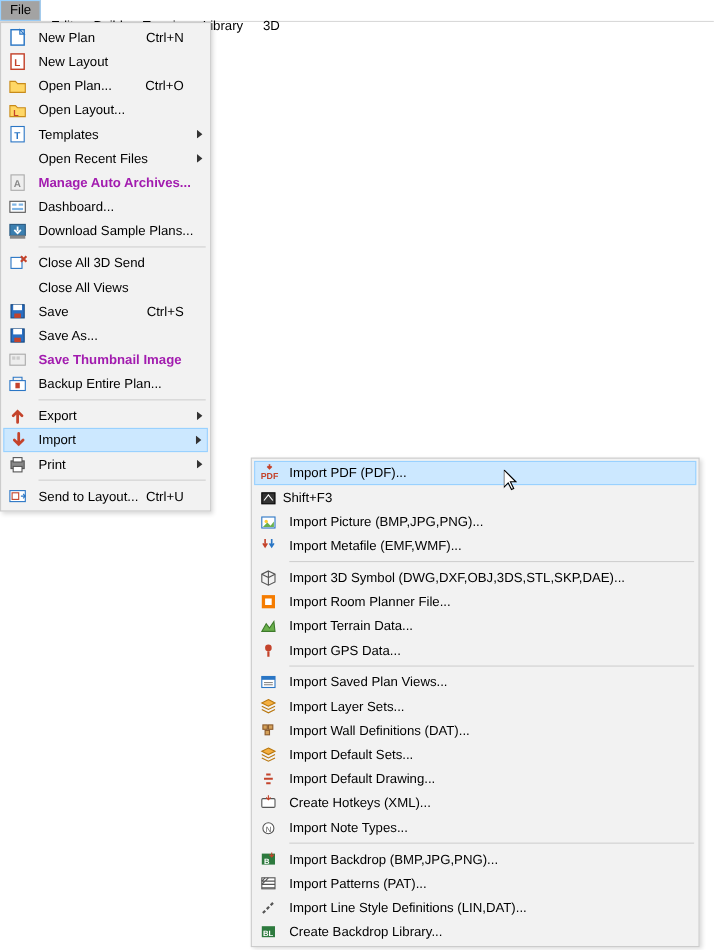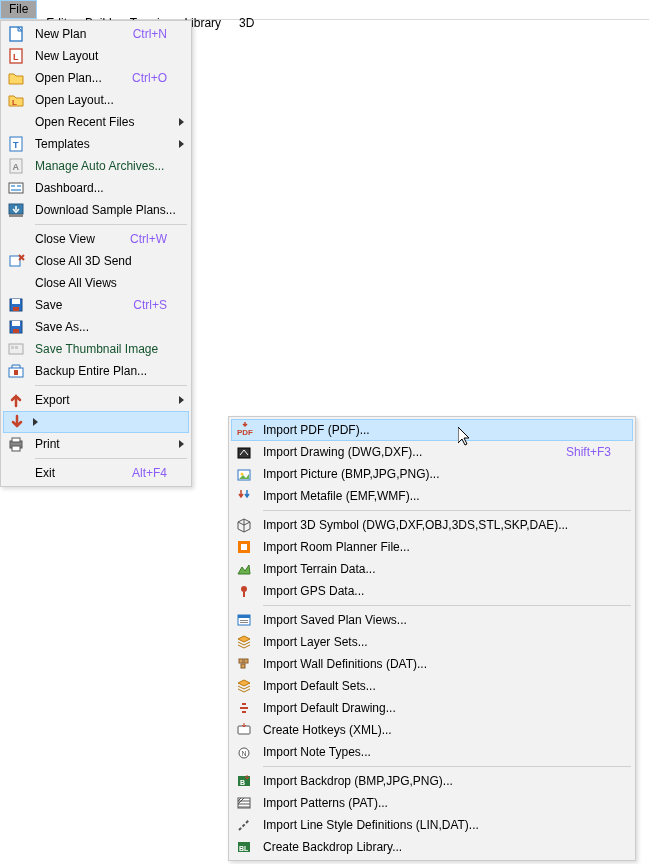--- a/index.html
+++ b/index.html
@@ -45,37 +45,37 @@
     width: 408px;
   }
   .menu-row {
     display: flex;
     align-items: center;
     height: 22px;
     position: relative;
   }
   .menu-row.highlight { background: #cce8ff; border: 1px solid #99d1ff; }
   .menu-row.highlight .icon-cell { width: 25px; }
-  .menu-row.disabled { color: #14532d; }
+  .menu-row.disabled { color: #a21caf; font-weight: bold; }
   .icon-cell {
     width: 26px;
     height: 22px;
     display: flex;
     align-items: center;
     justify-content: center;
     flex-shrink: 0;
   }
   .label-cell {
     flex: 1;
     padding-left: 6px;
     white-space: nowrap;
   }
   .shortcut-cell {
     padding-right: 8px;
-    color: #8b5cf6;
+    color: #000000;
     white-space: nowrap;
   }
   .arrow-cell {
     width: 14px;
     display:flex;
     align-items:center;
     justify-content:center;
   }
   .sep {
     height: 1px;
@@ -297,41 +297,41 @@
     <div class="menu-row">
       <span class="icon-cell">
         <svg width="18" height="18">
           <use href="#i-open-layout"></use>
         </svg>
       </span>
       <span class="label-cell">Open Layout...</span>
       <span class="arrow-cell"></span>
     </div>
     <div class="menu-row">
+      <span class="icon-cell">
+        <svg width="18" height="18">
+          <use href="#i-templates"></use>
+        </svg>
+      </span>
+      <span class="label-cell">Templates</span>
+      <span class="arrow-cell">
+        <svg width="6" height="8">
+          <use href="#i-arrow"></use>
+        </svg>
+      </span>
+    </div>
+    <div class="menu-row">
       <span class="icon-cell"></span>
       <span class="label-cell">Open Recent Files</span>
       <span class="arrow-cell">
         <svg width="6" height="8">
           <use href="#i-arrow"></use>
         </svg>
       </span>
     </div>
-    <div class="menu-row">
-      <span class="icon-cell">
-        <svg width="18" height="18">
-          <use href="#i-templates"></use>
-        </svg>
-      </span>
-      <span class="label-cell">Templates</span>
-      <span class="arrow-cell">
-        <svg width="6" height="8">
-          <use href="#i-arrow"></use>
-        </svg>
-      </span>
-    </div>
     <div class="menu-row disabled">
       <span class="icon-cell">
         <svg width="18" height="18">
           <use href="#i-auto-archive"></use>
         </svg>
       </span>
       <span class="label-cell">Manage Auto Archives...</span>
       <span class="arrow-cell"></span>
     </div>
     <div class="menu-row">
@@ -346,26 +346,20 @@
     <div class="menu-row">
       <span class="icon-cell">
         <svg width="18" height="18">
           <use href="#i-download"></use>
         </svg>
       </span>
       <span class="label-cell">Download Sample Plans...</span>
       <span class="arrow-cell"></span>
     </div>
     <div class="sep"></div>
-    <div class="menu-row">
-      <span class="icon-cell"></span>
-      <span class="label-cell">Close View</span>
-      <span class="shortcut-cell">Ctrl+W</span>
-      <span class="arrow-cell"></span>
-    </div>
     <div class="menu-row">
       <span class="icon-cell">
         <svg width="18" height="18">
           <use href="#i-close3d"></use>
         </svg>
       </span>
       <span class="label-cell">Close All 3D Send</span>
       <span class="arrow-cell"></span>
     </div>
     <div class="menu-row">
@@ -423,20 +417,21 @@
           <use href="#i-arrow"></use>
         </svg>
       </span>
     </div>
     <div class="menu-row highlight">
       <span class="icon-cell">
         <svg width="18" height="18">
           <use href="#i-import"></use>
         </svg>
       </span>
+      <span class="label-cell">Import</span>
       <span class="arrow-cell">
         <svg width="6" height="8">
           <use href="#i-arrow"></use>
         </svg>
       </span>
     </div>
     <div class="menu-row">
       <span class="icon-cell">
         <svg width="18" height="18">
           <use href="#i-print"></use>
@@ -444,44 +439,47 @@
       </span>
       <span class="label-cell">Print</span>
       <span class="arrow-cell">
         <svg width="6" height="8">
           <use href="#i-arrow"></use>
         </svg>
       </span>
     </div>
     <div class="sep"></div>
     <div class="menu-row">
-      <span class="icon-cell"></span>
-      <span class="label-cell">Exit</span>
-      <span class="shortcut-cell">Alt+F4</span>
+      <span class="icon-cell">
+        <svg width="18" height="18">
+          <use href="#i-sendlayout"></use>
+        </svg>
+      </span>
+      <span class="label-cell">Send to Layout...</span>
+      <span class="shortcut-cell">Ctrl+U</span>
       <span class="arrow-cell"></span>
     </div>
   </div>
 
 <div class="dropdown sub" id="importmenu">
     <div class="menu-row highlight">
       <span class="icon-cell">
         <svg width="18" height="18">
           <use href="#i-imp-pdf"></use>
         </svg>
       </span>
       <span class="label-cell">Import PDF (PDF)...</span>
       <span class="arrow-cell"></span>
     </div>
     <div class="menu-row">
       <span class="icon-cell">
         <svg width="18" height="18">
           <use href="#i-imp-dwg"></use>
         </svg>
       </span>
-      <span class="label-cell">Import Drawing (DWG,DXF)...</span>
       <span class="shortcut-cell">Shift+F3</span>
       <span class="arrow-cell"></span>
     </div>
     <div class="menu-row">
       <span class="icon-cell">
         <svg width="18" height="18">
           <use href="#i-imp-pic"></use>
         </svg>
       </span>
       <span class="label-cell">Import Picture (BMP,JPG,PNG)...</span>

